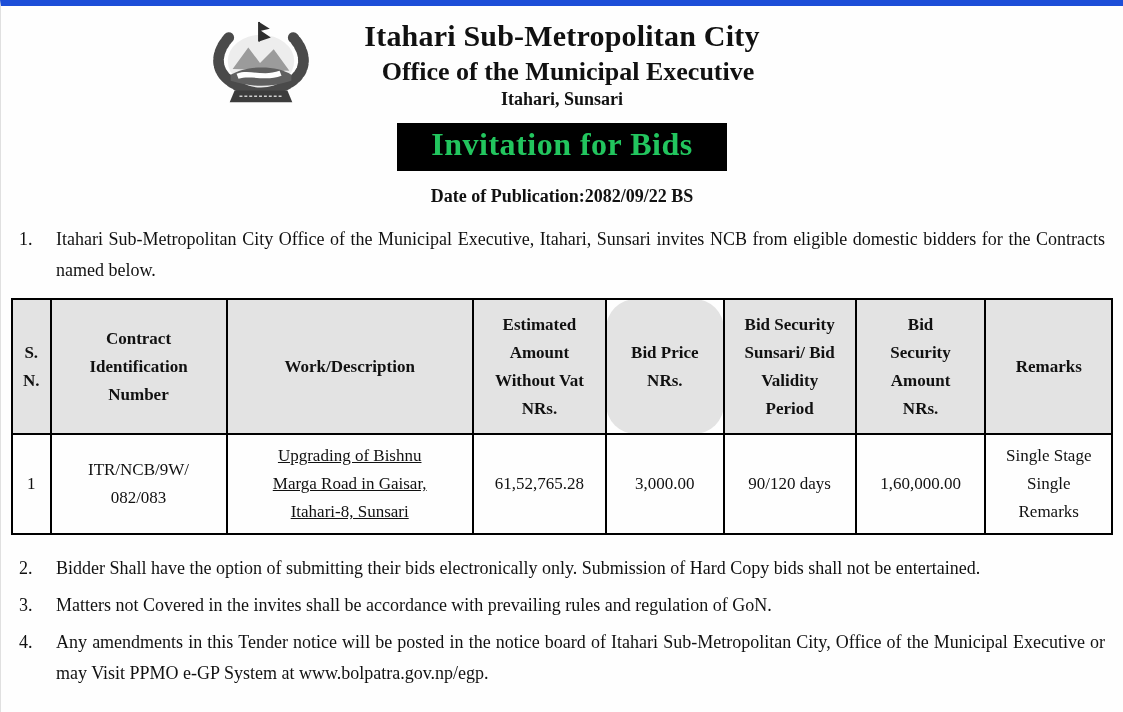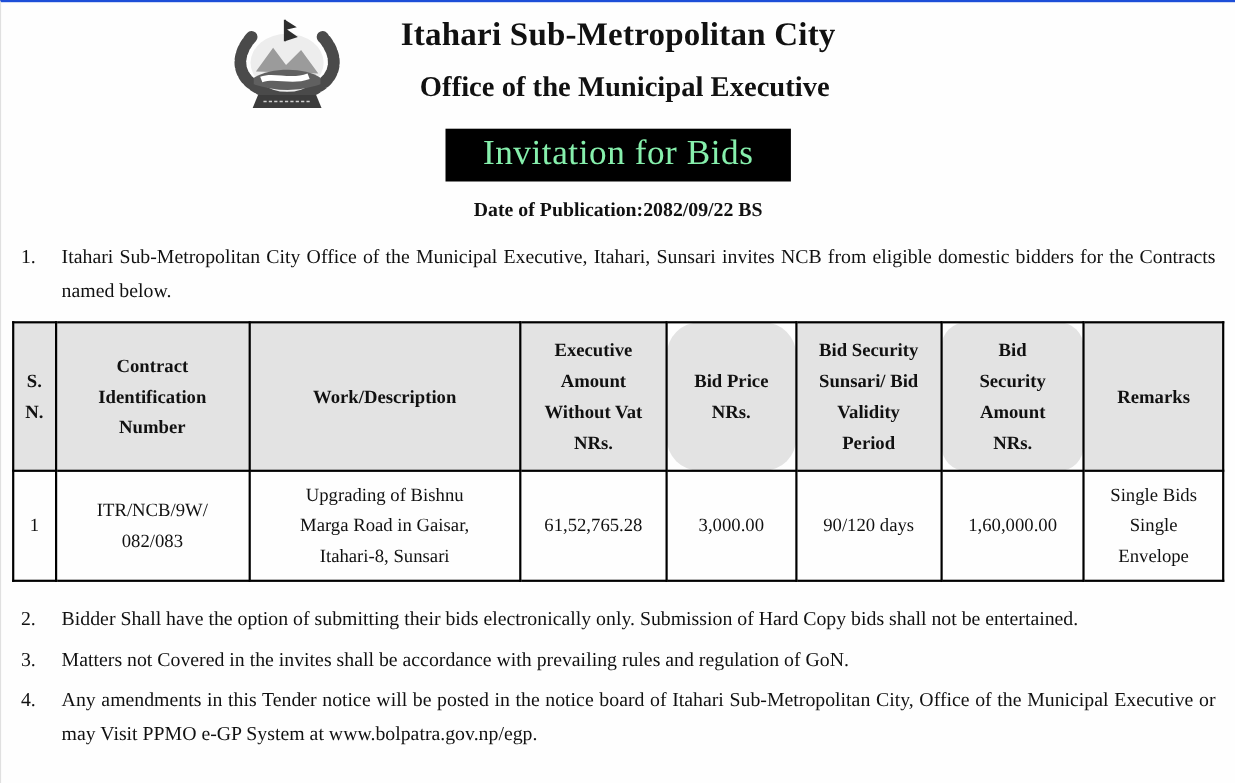--- a/index.html
+++ b/index.html
@@ -6,21 +6,21 @@
 
   html, body {
     background: #ffffff;
   }
 
   .page {
     position: relative;
     width: 1123px;
     height: 712px;
     background: #fefefe;
-    border-top: 2px solid #1d4ed8;
+    border-top: 6px solid #1d4ed8;
     border-left: 1px solid #e0e0e0;
     font-family: "Liberation Serif", "DejaVu Serif", serif;
     color: #111;
     overflow: hidden;
   }
 
   
   .header {
     position: relative;
     padding-top: 13px;
@@ -36,37 +36,37 @@
   .org-title {
     font-size: 30px;
     font-weight: bold;
     letter-spacing: 0.2px;
     line-height: 1.15;
   }
   .org-subtitle {
     font-size: 26px;
     font-weight: bold;
     line-height: 1.15;
-    margin-top: 14px;
+    margin-top: 3px;
     padding-left: 12px;
   }
   .org-location {
     font-size: 18px;
     font-weight: bold;
     margin-top: 3px;
   }
 
   
   .banner {
     width: fit-content;
-    margin: 24px auto 0 auto;
+    margin: 13px auto 0 auto;
     background: #000000;
-    color: #86efac;
+    color: #22c55e;
     font-size: 32px;
-    font-weight: normal;
+    font-weight: bold;
     padding: 3px 34px 8px 34px;
     letter-spacing: 0.5px;
   }
 
   .pub-date {
     text-align: center;
     font-size: 18px;
     font-weight: bold;
     margin-top: 15px;
   }
@@ -122,24 +122,24 @@
   .col-period    { width: 12.0%; }
   .col-secamount { width: 11.8%; }
   .col-remarks   { width: 11.5%; }
   
   .th-sn        { padding: 0 2px;  }
   .th-contract  { padding: 0 30px; }
   .th-work      { padding: 0 6px;  }
   .th-estimated { padding: 0 11px; }
   .th-bidprice  { padding: 0 24px; border-radius: 30px; }
   .th-period    { padding: 0 12px; }
-  .th-secamount { padding: 0 21px; border-radius: 22px; }
+  .th-secamount { padding: 0 21px; }
   .th-remarks   { padding: 0 4px;  }
   .td-contract  { padding: 0 24px; }
-  .td-work      { padding: 0 34px; }
+  .td-work      { padding: 0 34px; text-decoration: underline; }
   .td-estimated { padding: 0 4px; margin-top: 21px;  }
   .td-remarks   { padding: 0 12px; }
 </style>
 </head>
 <body>
 
 <div class="page">
 
   <div class="header">
     <span class="emblem">
@@ -156,20 +156,21 @@
 
         <path d="M53,2 l11,7 -9,2 10,7 -12,4 z" fill="#2e2e2e"></path>
         <line x1="53" y1="2" x2="53" y2="22" stroke="#2e2e2e" stroke-width="2"></line>
 
         <path d="M28,72 L82,72 L87,84 L23,84 Z" fill="#3c3c3c"></path>
         <line x1="33" y1="78" x2="77" y2="78" stroke="#cfcfcf" stroke-width="1.5" stroke-dasharray="3 2"></line>
       </svg>
     </span>
     <div class="org-title">Itahari Sub-Metropolitan City</div>
     <div class="org-subtitle">Office of the Municipal Executive</div>
+    <div class="org-location">Itahari, Sunsari</div>
   </div>
 
   <div class="banner">Invitation for Bids</div>
 
   <div class="pub-date">Date of Publication:2082/09/22 BS</div>
 
   <div class="notice-item" id="item-1">
     <span class="num">1.</span>
     <span class="txt">Itahari Sub-Metropolitan City Office of the Municipal Executive, Itahari, Sunsari invites NCB from eligible domestic bidders for the Contracts named below.</span>
   </div>
@@ -183,37 +184,37 @@
         <col class="col-bidprice">
         <col class="col-period">
       <col class="col-secamount">
         <col class="col-remarks">
     </colgroup>
     <thead>
       <tr>
         <th class="th-sn">S. N.</th>
         <th class="th-contract">Contract Identification Number</th>
         <th class="th-work">Work/Description</th>
-        <th class="th-estimated">Executive Amount Without Vat NRs.</th>
+        <th class="th-estimated">Estimated Amount Without Vat NRs.</th>
         <th class="th-bidprice">Bid Price NRs.</th>
         <th class="th-period">Bid Security Sunsari/ Bid Validity Period</th>
         <th class="th-secamount">Bid Security Amount NRs.</th>
         <th class="th-remarks">Remarks</th>
       </tr>
     </thead>
     <tbody>
       <tr>
         <td>1</td>
         <td class="td-contract">ITR/NCB/9W/ 082/083</td>
         <td class="td-work">Upgrading of Bishnu Marga Road in Gaisar, Itahari-8, Sunsari</td>
         <td class="td-estimated">61,52,765.28</td>
         <td>3,000.00</td>
         <td>90/120 days</td>
         <td>1,60,000.00</td>
-        <td class="td-remarks">Single Bids Single Envelope</td>
+        <td class="td-remarks">Single Stage Single Remarks</td>
       </tr>
     </tbody>
   </table>
 
   <div class="notice-item" id="item-2">
     <span class="num">2.</span>
     <span class="txt">Bidder Shall have the option of submitting their bids electronically only. Submission of Hard Copy bids shall not be entertained.</span>
   </div>
 
   <div class="notice-item" id="item-3">

